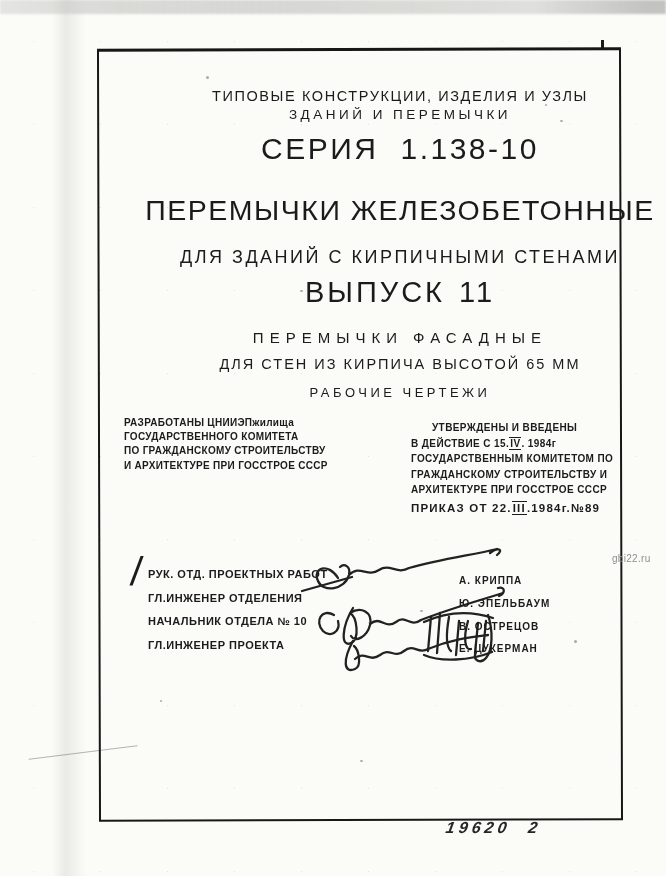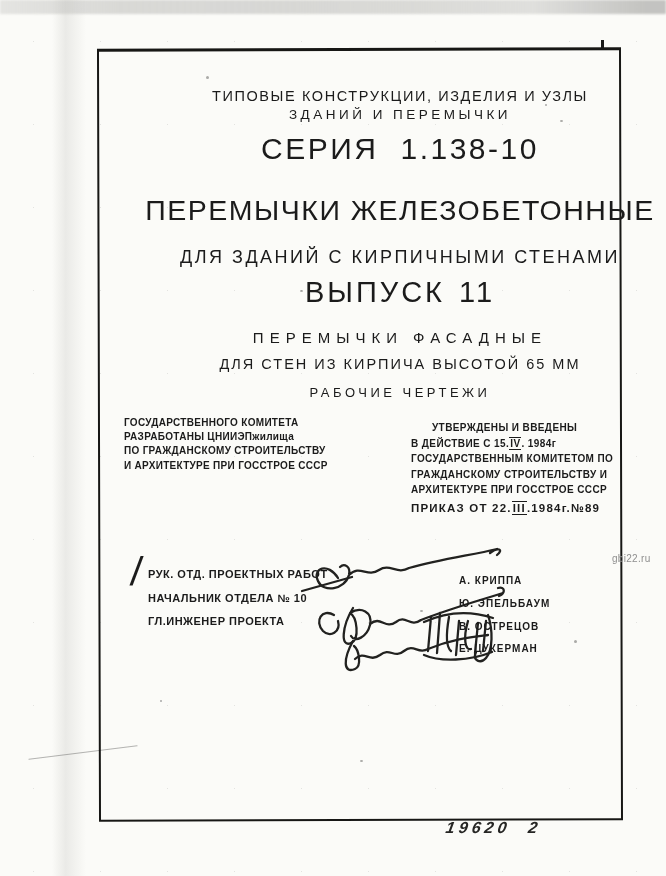--- a/index.html
+++ b/index.html
@@ -132,40 +132,41 @@
   <div class="cline main-title">ПЕРЕМЫЧКИ ЖЕЛЕЗОБЕТОННЫЕ</div>
   <div class="cline sub-title">ДЛЯ ЗДАНИЙ С КИРПИЧНЫМИ СТЕНАМИ</div>
 
   <div class="cline issue"><span>ВЫПУСК</span><span class="gap"></span><span>11</span></div>
 
   <div class="cline section">ПЕРЕМЫЧКИ ФАСАДНЫЕ</div>
   <div class="cline section-sub">ДЛЯ СТЕН ИЗ КИРПИЧА ВЫСОТОЙ 65 ММ</div>
   <div class="cline doc-type">РАБОЧИЕ ЧЕРТЕЖИ</div>
 
   <div class="devblock">
+    <div>РАЗРАБОТАНЫ ЦНИИЭПжилища</div>
     <div>ГОСУДАРСТВЕННОГО КОМИТЕТА</div>
-    <div>РАЗРАБОТАНЫ ЦНИИЭПжилища</div>
     <div>ПО ГРАЖДАНСКОМУ СТРОИТЕЛЬСТВУ</div>
     <div>И АРХИТЕКТУРЕ ПРИ ГОССТРОЕ СССР</div>
   </div>
 
   <div class="appblock">
     <div class="indent">УТВЕРЖДЕНЫ И ВВЕДЕНЫ</div>
     <div><span>В ДЕЙСТВИЕ С 15.</span><span class="roman">IV</span><span>. 1984г</span></div>
     <div>ГОСУДАРСТВЕННЫМ КОМИТЕТОМ ПО</div>
     <div>ГРАЖДАНСКОМУ СТРОИТЕЛЬСТВУ И</div>
     <div>АРХИТЕКТУРЕ ПРИ ГОССТРОЕ СССР</div>
   </div>
 
   <div class="order-line"><span>ПРИКАЗ ОТ 22.</span><span class="roman">III</span><span>.1984г.№89</span></div>
 
   <div class="sig-slash">/</div>
 
   <div class="roles">
     <div>РУК. ОТД. ПРОЕКТНЫХ РАБОТ</div>
+    <div>ГЛ.ИНЖЕНЕР ОТДЕЛЕНИЯ</div>
     <div>НАЧАЛЬНИК ОТДЕЛА № 10</div>
     <div>ГЛ.ИНЖЕНЕР ПРОЕКТА</div>
   </div>
 
   <svg class="sig-svg" width="220" height="140" viewBox="0 0 220 140">
     <g fill="none" stroke="#222220" stroke-width="2.3" stroke-linecap="round" stroke-linejoin="round">
       <path d="M 2,53 L 52,39"></path>
       <path d="M 38,40 C 28,24 12,30 18,43 C 23,55 45,52 49,37 C 51,28 44,25 40,29 M 49,37 C 60,26 67,40 79,32 C 90,25 97,37 109,30 C 142,21 172,17 197,11 M 190,15 C 198,9 204,11 197,17"></path>
       <path d="M 34,77 C 22,70 14,83 23,93 C 30,100 41,94 38,83 M 53,70 C 42,88 40,110 51,105 C 60,101 57,79 50,75 C 61,68 73,74 70,87 C 67,99 55,105 51,98 M 70,86 C 81,77 85,92 96,84 C 106,76 110,90 121,82 C 152,70 181,62 203,55 M 198,50 C 205,48 206,55 199,58"></path>
       <path d="M 131,79 L 128,113 M 140,75 L 137,115 M 149,79 C 146,96 146,109 151,113 M 159,83 L 156,117 M 168,83 C 163,100 165,113 171,111 M 178,85 L 175,115 M 186,83 L 183,113 M 124,117 C 140,124 170,123 192,114 M 124,84 C 148,73 172,73 193,80"></path>

